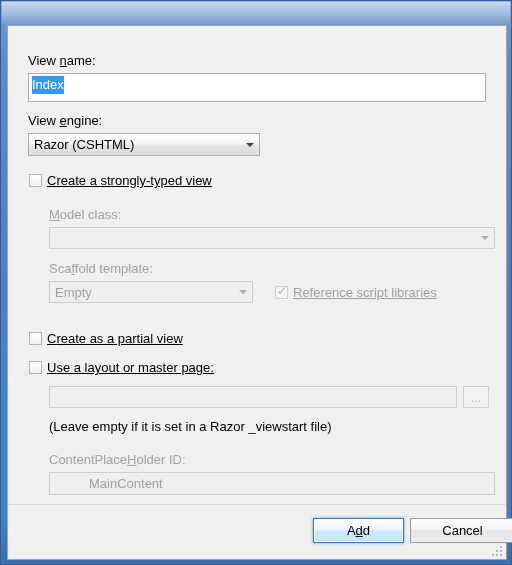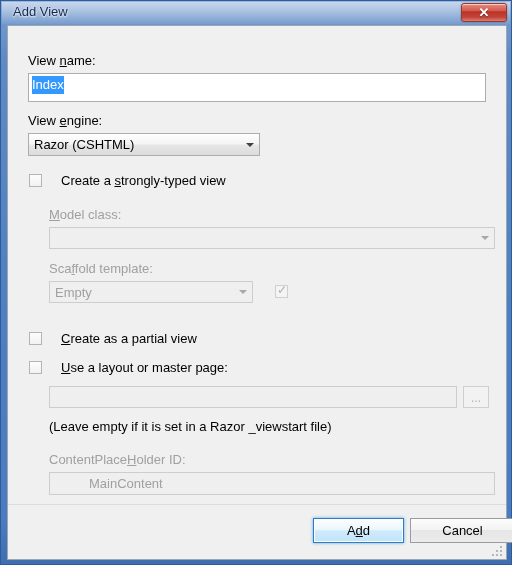--- a/index.html
+++ b/index.html
@@ -179,23 +179,24 @@
   }
   .cbox .tick {
     position: absolute;
     left: 1px; top: -2px;
     font-size: 12px;
     line-height: 13px;
     color: #3a6ea5;
   }
   .cbox.disabled .tick { color: #b0b0b0; }
   .cbrow .cbtext {
-    margin-left: 19px;
+    margin-left: 5px;
     font-size: 13px;
     color: #000;
+    text-decoration: underline;
   }
   .cbrow .cbtext.disabled { color: #a0a0a0; }
 
   
   #browse-btn {
     position: absolute;
     width: 26px; height: 22px;
     border: 1px solid #cfcfcf;
     background: #f2f2f2;
     color: #b4b4b4;
@@ -231,26 +232,20 @@
     position: absolute;
     width: 2px; height: 2px;
     background: #b6b6b6;
   }
 </style>
 </head>
 <body>
 
 <div id="window">
 
-  <div id="titlebar">
-    <div id="title-text">Add View</div>
-    <div id="close-btn">
-      <div id="close-glyph">✕</div>
-    </div>
-  </div>
 
   <div id="client">
 
     <div id="content-panel">
 
       <div class="lbl" style="left:20px; top:27px;"><span>View </span><span class="acc">n</span><span>ame:</span></div>
       <div class="txt" style="left:20px; top:47px; width:458px; height:29px;"><span class="sel">Index</span></div>
 
       <div class="lbl" style="left:20px; top:87px;"><span>View </span><span class="acc">e</span><span>ngine:</span></div>
       <div class="combo" style="left:20px; top:107px; width:232px; height:23px;">
@@ -278,20 +273,21 @@
         <span class="cval">Empty</span>
         <span class="carrow">
             <i></i>
           </span>
       </div>
 
       <div class="cbrow" style="left:267px; top:259px;">
         <span class="cbox disabled">
             <span class="tick">✓</span>
           </span>
+        <span class="cbtext disabled"><span></span><span class="acc">R</span><span>eference script libraries</span></span>
       </div>
 
       <div class="cbrow" style="left:21px; top:305px;">
         <span class="cbox"></span>
         <span class="cbtext"><span></span><span class="acc">C</span><span>reate as a partial view</span></span>
       </div>
 
       <div class="cbrow" style="left:21px; top:334px;justify-content:flex-end;">
         <span class="cbox"></span>
         <span class="cbtext"><span></span><span class="acc">U</span><span>se a layout or master page:</span></span>

